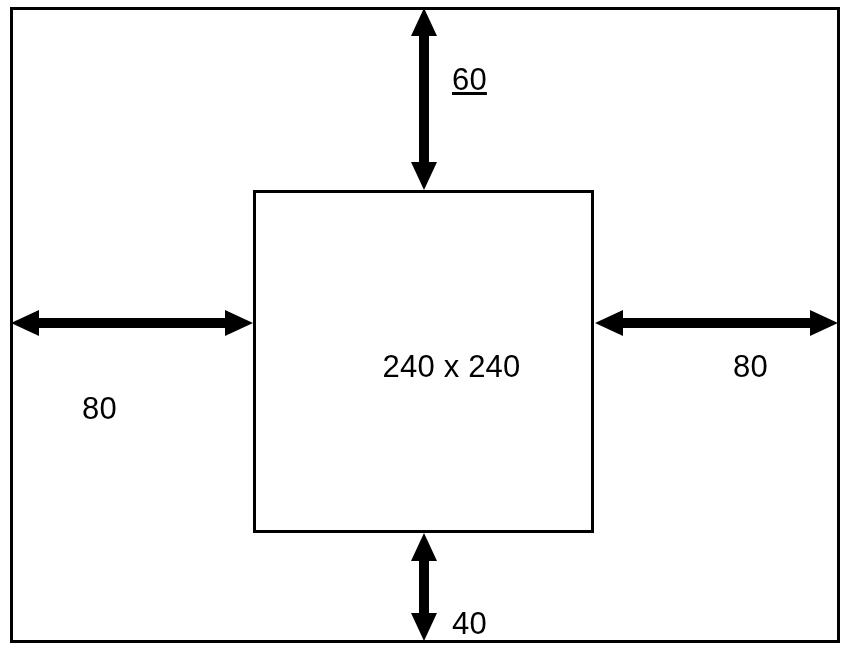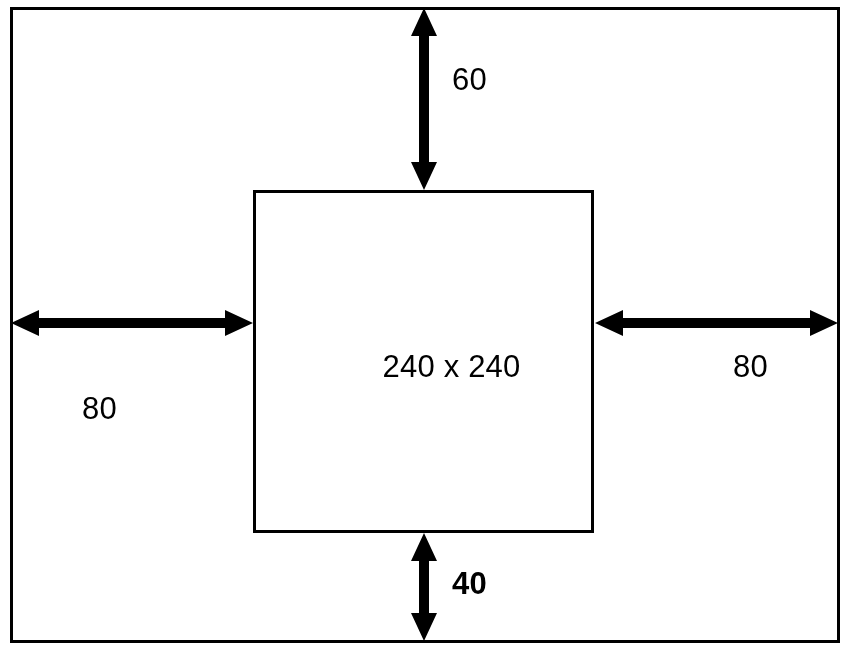--- a/index.html
+++ b/index.html
@@ -38,22 +38,22 @@
   .center-label {
     position: absolute;
     font-family: "Liberation Sans", sans-serif;
     font-size: 31px;
     line-height: 1;
     color: #000000;
     white-space: nowrap;
     letter-spacing: 0.2px;
     text-align: center;
   }
-  #label-top    { left: 452px; top: 64px; }
-  #label-bottom { left: 452px; top: 568px; font-weight: bold; }
+  #label-top    { left: 452px; top: 64px; text-decoration: underline; }
+  #label-bottom { left: 452px; top: 608px; }
   #label-left   { left: 82px;  top: 393px; }
   #label-right  { left: 733px; top: 351px; }
   #label-center { left: 253px; top: 351px; width: 397px; }
 </style>
 </head>
 <body>
 
 <div id="canvas">
 
   <svg id="diagram-svg" viewBox="0 0 850 660" xmlns="http://www.w3.org/2000/svg">

